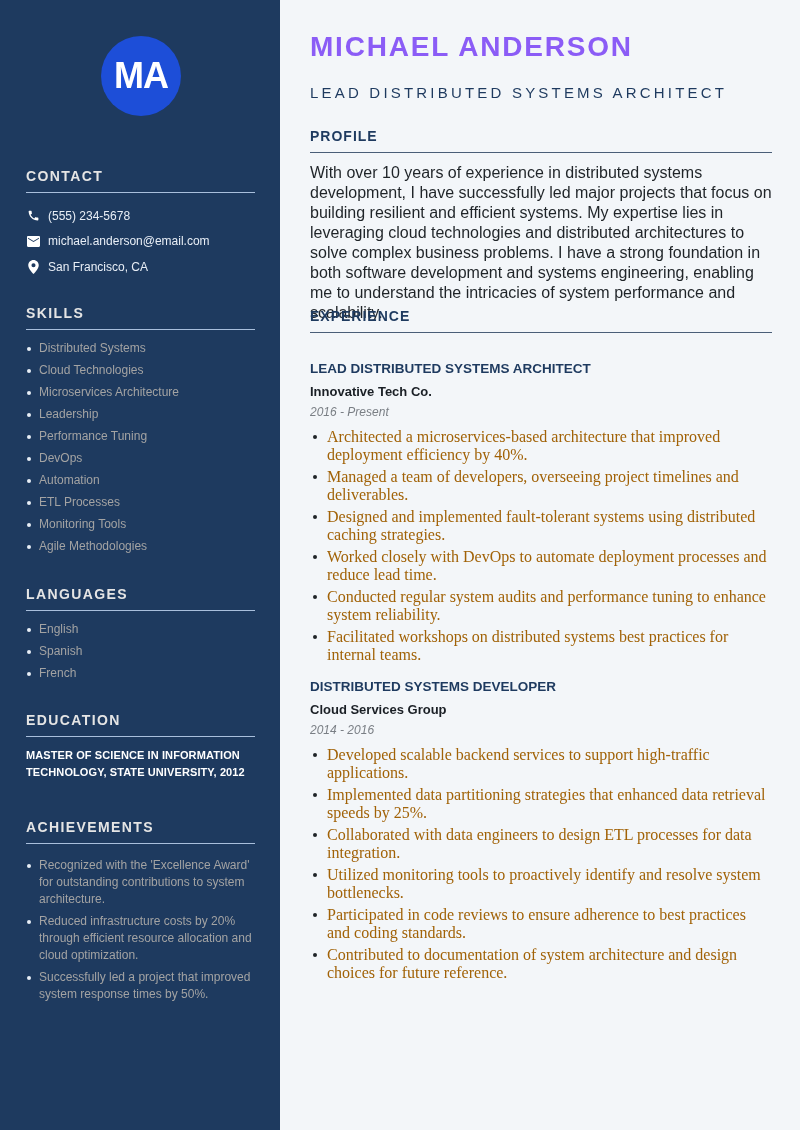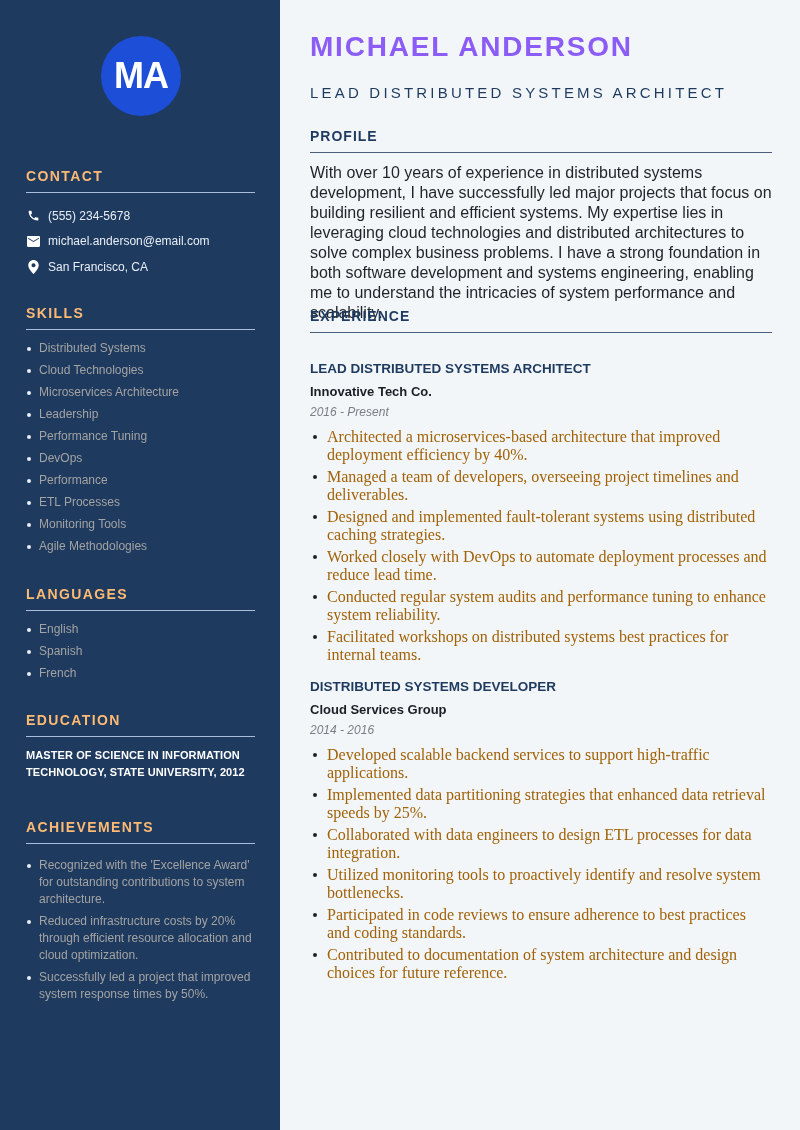--- a/index.html
+++ b/index.html
@@ -4,21 +4,21 @@
 <style>
   * { box-sizing: border-box; margin: 0; padding: 0; }
   html, body { width: 800px; height: 1130px; }
   body { font-family: "Liberation Sans", sans-serif; background: #f3f6f9; position: relative; overflow: hidden; }
 
   .sidebar { position: absolute; left: 0; top: 0; width: 280px; height: 1130px; background: #1e3a5f; color: #ffffff; padding: 0 26px; }
   .avatar { position: absolute; left: 101px; top: 36px; width: 80px; height: 80px; border-radius: 50%; background: #1d4ed8; display: flex; align-items: center; justify-content: center; }
   .avatar span { font-size: 36px; font-weight: bold; color: #ffffff; letter-spacing: -1px; }
 
   .side-section { position: absolute; left: 26px; width: 229px; }
-  .side-title { font-size: 14px; font-weight: bold; letter-spacing: 1.4px; color: #fdba74; padding-bottom: 8px; border-bottom: 1.5px solid #a9bfdc; margin-bottom: 10px; }
+  .side-title { font-size: 14px; font-weight: bold; letter-spacing: 1.4px; color: #e5e5e5; padding-bottom: 8px; border-bottom: 1.5px solid #a9bfdc; margin-bottom: 10px; }
   .contact-row { display: flex; align-items: center; height: 25.5px; font-size: 12px; color: #e8eef6; }
   .contact-row .ic { width: 14px; height: 14px; margin-right: 8px; display: inline-flex; align-items: center; justify-content: center; }
   .side-list { list-style: none; }
   .side-list li { position: relative; padding-left: 13px; font-size: 12px; color: #a3a3a3; line-height: 17px; margin-bottom: 5px; }
   .side-list li::before { content: ""; position: absolute; left: 1px; top: 7px; width: 4px; height: 4px; border-radius: 50%; background: #e8eef6; }
   .edu-text { font-size: 11px; font-weight: bold; line-height: 17px; color: #ffffff; letter-spacing: 0.1px; }
 
   .main { position: absolute; left: 310px; top: 0; width: 462px; }
   .name { position: absolute; top: 31px; left: 0; font-size: 28px; font-weight: bold; color: #8b5cf6; letter-spacing: 1.8px; white-space: nowrap; }
   .role { position: absolute; top: 84px; left: 0; font-size: 15px; color: #1e3a5f; letter-spacing: 3.2px; white-space: nowrap; }
@@ -71,21 +71,21 @@
 
   <section class="side-section" style="top:305px;">
     <h2 class="side-title">SKILLS</h2>
     <ul class="side-list">
       <li>Distributed Systems</li>
       <li>Cloud Technologies</li>
       <li>Microservices Architecture</li>
       <li>Leadership</li>
       <li>Performance Tuning</li>
       <li>DevOps</li>
-      <li>Performance</li>
+      <li>Automation</li>
       <li>ETL Processes</li>
       <li>Monitoring Tools</li>
       <li>Agile Methodologies</li>
     </ul>
   </section>
 
   <section class="side-section" style="top:586px;">
     <h2 class="side-title">LANGUAGES</h2>
     <ul class="side-list">
       <li>English</li>

